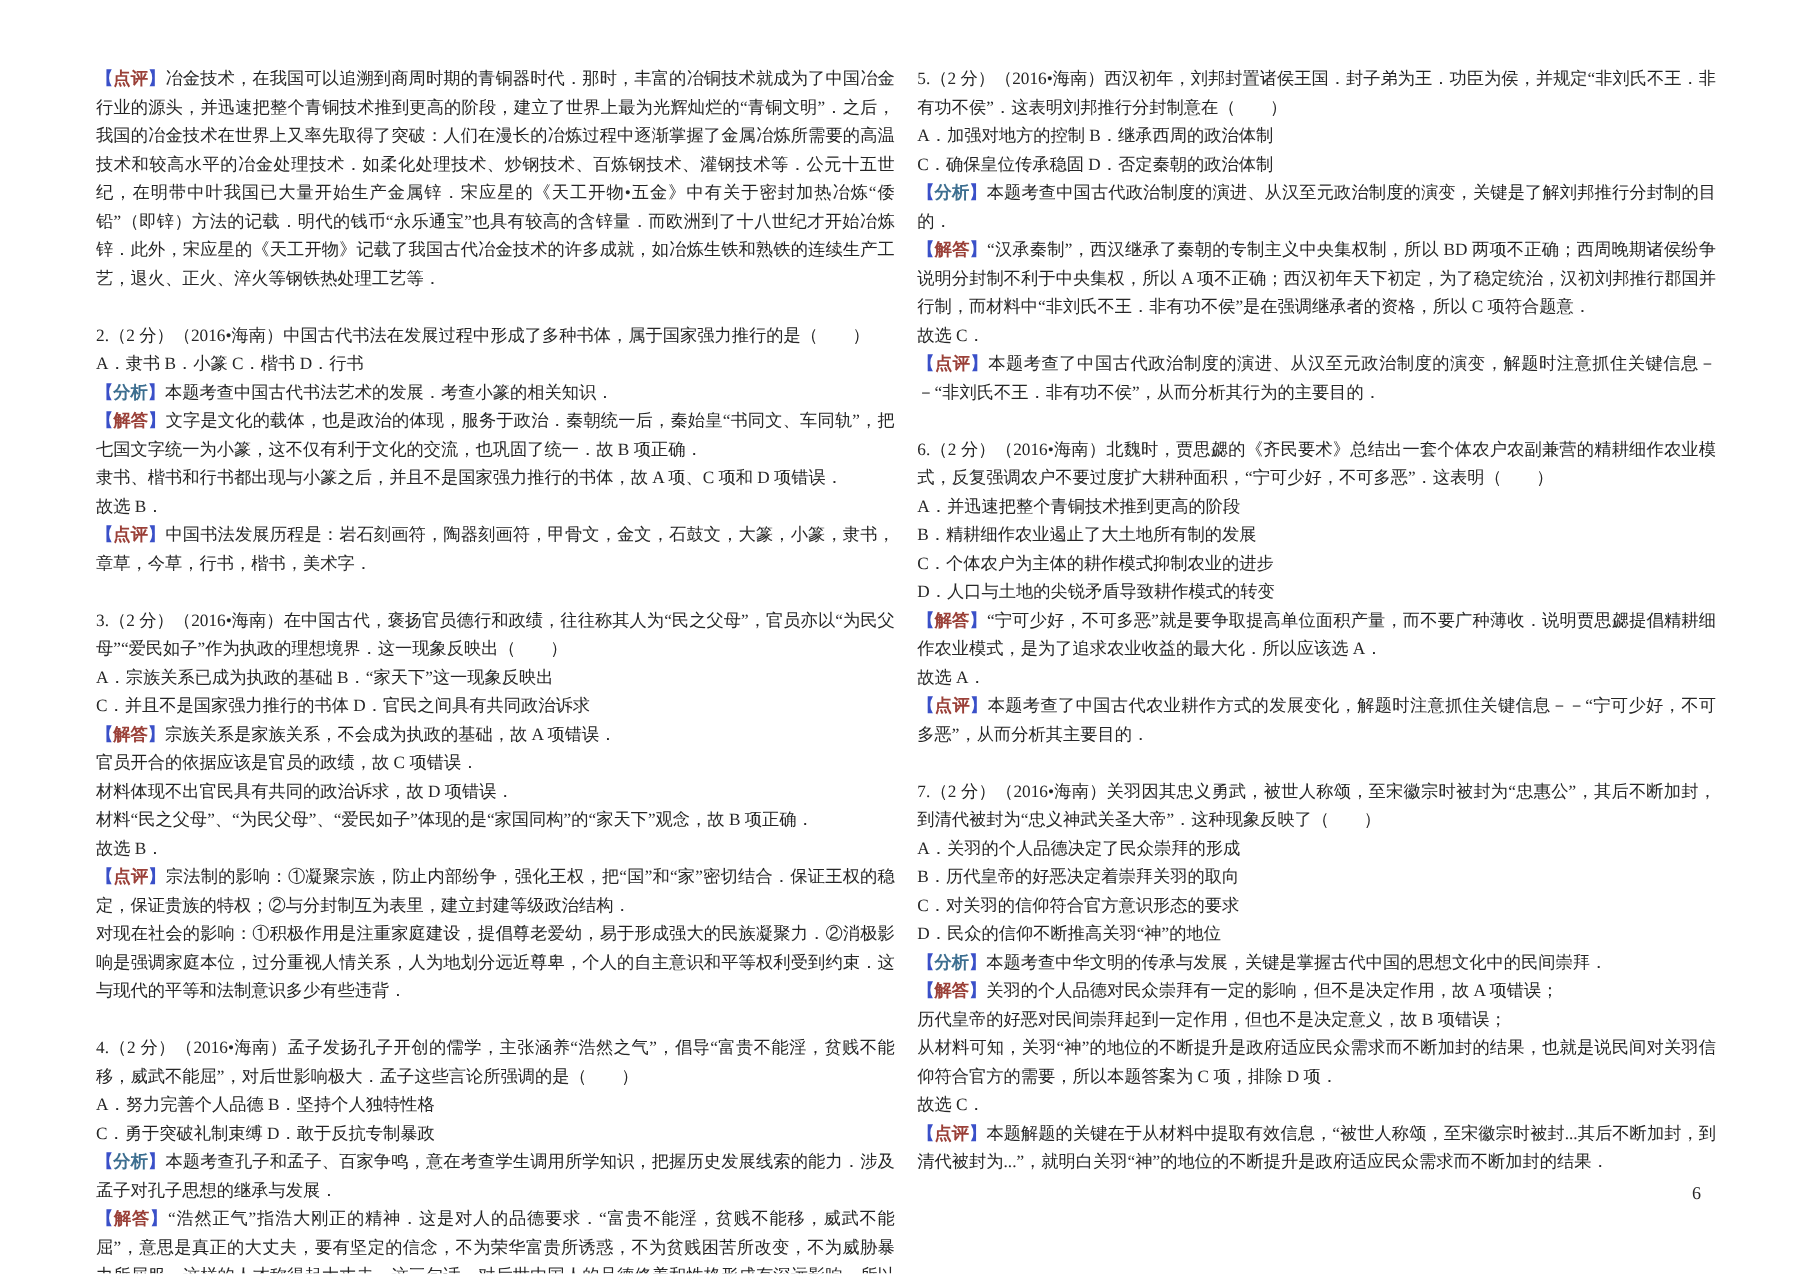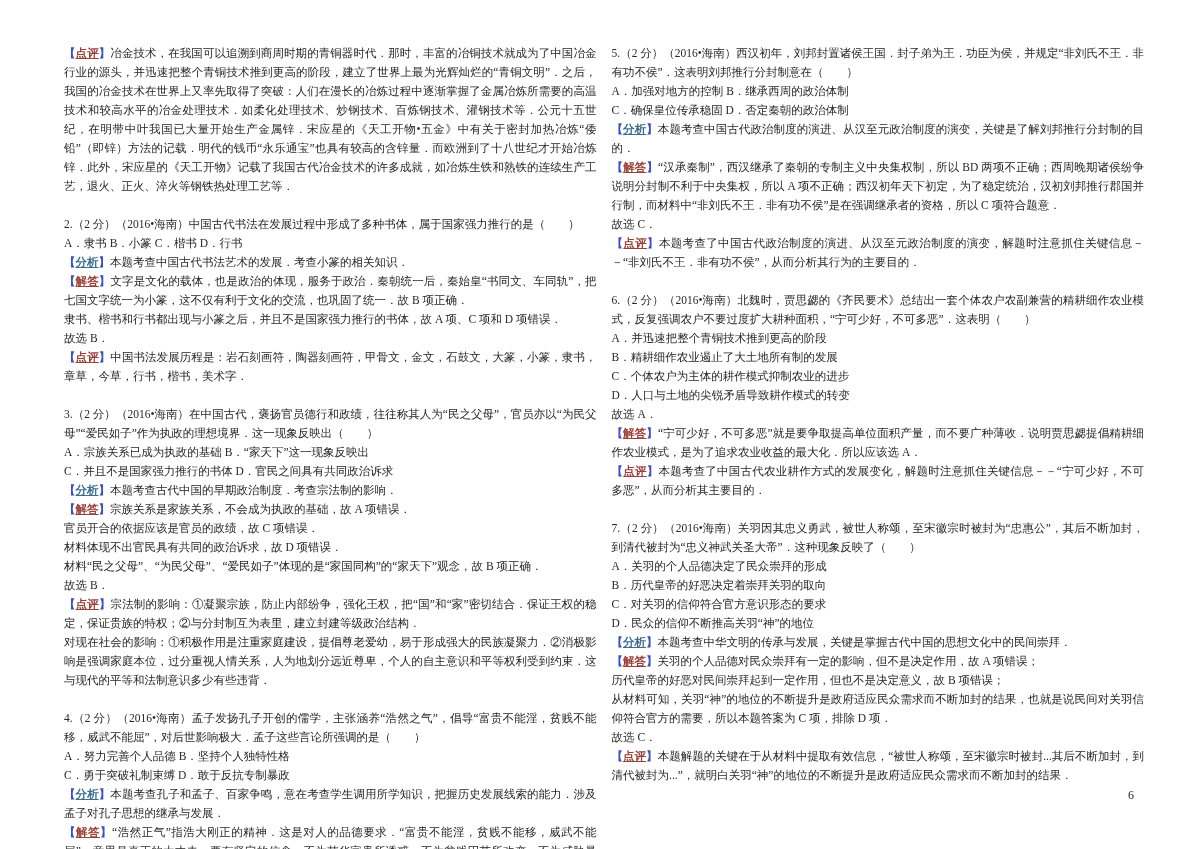--- a/index.html
+++ b/index.html
@@ -4,21 +4,21 @@
 <style>
   html,body{margin:0;padding:0;background:#ffffff;}
   body{width:1200px;height:849px;font-family:"Liberation Serif","DejaVu Serif",serif;color:#262626;}
   .page{position:relative;box-sizing:border-box;width:1200px;height:849px;
         padding:44px 56px 0 64px;overflow:hidden;background:#fff;}
   .cols{display:flex;gap:15px;}
   .col{width:533px;font-size:11.5px;line-height:19px;text-align:justify;}
   .block{margin:0 0 19px 0;}
   p.para{margin:0;padding:0;}
   .br{color:var(--c-bracket,#3a50c8);font-weight:bold;}
-  .tagtext{font-weight:bold;text-decoration:underline;}
+  .tagtext{font-weight:bold;}
   .t-fenxi{color:var(--c-fenxi,#3c6e8f);}
   .t-jieda{color:var(--c-jieda,#9a4038);}
   .t-dianping{color:var(--c-dianping,#9a4038);}
   .bseg{font-weight:normal;}
   .pagenum{position:absolute;right:66px;bottom:46px;font-size:12px;color:#262626;}
 </style>
 </head>
 <body>
 
 <div class="page">
@@ -33,21 +33,20 @@
           <p class="para"><span><span class="br">【</span><span class="tagtext t-fenxi">分析</span><span class="br">】</span></span>本题考查中国古代书法艺术的发展．考查小篆的相关知识．</p>
           <p class="para"><span><span class="br">【</span><span class="tagtext t-jieda">解答</span><span class="br">】</span></span>文字是文化的载体，也是政治的体现，服务于政治．秦朝统一后，秦始皇“书同文、车同轨”，把七国文字统一为小篆，这不仅有利于文化的交流，也巩固了统一．故 B 项正确．</p>
           <p class="para">隶书、楷书和行书都出现与小篆之后，并且不是国家强力推行的书体，故 A 项、C 项和 D 项错误．</p>
           <p class="para">故选 B．</p>
           <p class="para"><span><span class="br">【</span><span class="tagtext t-dianping">点评</span><span class="br">】</span></span>中国书法发展历程是：岩石刻画符，陶器刻画符，甲骨文，金文，石鼓文，大篆，小篆，隶书，章草，今草，行书，楷书，美术字．</p>
         </div>
         <div class="block">
           <p class="para">3.（2 分）（<span class="bseg">2016•海南</span>）在中国古代，褒扬官员德行和政绩，往往称其人为“民之父母”，官员亦以“为民父母”“爱民如子”作为执政的理想境界．这一现象反映出（　　）</p>
           <p class="para">A．宗族关系已成为执政的基础 B．“家天下”这一现象反映出</p>
           <p class="para">C．并且不是国家强力推行的书体 D．官民之间具有共同政治诉求</p>
-          <p class="para"><span><span class="br">【</span><span class="tagtext t-fenxi">分析</span><span class="br">】</span></span>本题考查古代中国的早期政治制度．考查宗法制的影响．</p>
           <p class="para"><span><span class="br">【</span><span class="tagtext t-jieda">解答</span><span class="br">】</span></span>宗族关系是家族关系，不会成为执政的基础，故 A 项错误．</p>
           <p class="para">官员开合的依据应该是官员的政绩，故 C 项错误．</p>
           <p class="para">材料体现不出官民具有共同的政治诉求，故 D 项错误．</p>
           <p class="para">材料“民之父母”、“为民父母”、“爱民如子”体现的是“家国同构”的“家天下”观念，故 B 项正确．</p>
           <p class="para">故选 B．</p>
           <p class="para"><span><span class="br">【</span><span class="tagtext t-dianping">点评</span><span class="br">】</span></span>宗法制的影响：①凝聚宗族，防止内部纷争，强化王权，把“国”和“家”密切结合．保证王权的稳定，保证贵族的特权；②与分封制互为表里，建立封建等级政治结构．</p>
           <p class="para">对现在社会的影响：①积极作用是注重家庭建设，提倡尊老爱幼，易于形成强大的民族凝聚力．②消极影响是强调家庭本位，过分重视人情关系，人为地划分远近尊卑，个人的自主意识和平等权利受到约束．这与现代的平等和法制意识多少有些违背．</p>
         </div>
         <div class="block">
           <p class="para">4.（2 分）（<span class="bseg">2016•海南</span>）孟子发扬孔子开创的儒学，主张涵养“浩然之气”，倡导“富贵不能淫，贫贱不能移，威武不能屈”，对后世影响极大．孟子这些言论所强调的是（　　）</p>
@@ -66,22 +65,22 @@
           <p class="para"><span><span class="br">【</span><span class="tagtext t-jieda">解答</span><span class="br">】</span></span>“汉承秦制”，西汉继承了秦朝的专制主义中央集权制，所以 BD 两项不正确；西周晚期诸侯纷争说明分封制不利于中央集权，所以 A 项不正确；西汉初年天下初定，为了稳定统治，汉初刘邦推行郡国并行制，而材料中“非刘氏不王．非有功不侯”是在强调继承者的资格，所以 C 项符合题意．</p>
           <p class="para">故选 C．</p>
           <p class="para"><span><span class="br">【</span><span class="tagtext t-dianping">点评</span><span class="br">】</span></span>本题考查了中国古代政治制度的演进、从汉至元政治制度的演变，解题时注意抓住关键信息－－“非刘氏不王．非有功不侯”，从而分析其行为的主要目的．</p>
         </div>
         <div class="block">
           <p class="para">6.（2 分）（<span class="bseg">2016•海南</span>）北魏时，贾思勰的《齐民要术》总结出一套个体农户农副兼营的精耕细作农业模式，反复强调农户不要过度扩大耕种面积，“宁可少好，不可多恶”．这表明（　　）</p>
           <p class="para">A．并迅速把整个青铜技术推到更高的阶段</p>
           <p class="para">B．精耕细作农业遏止了大土地所有制的发展</p>
           <p class="para">C．个体农户为主体的耕作模式抑制农业的进步</p>
           <p class="para">D．人口与土地的尖锐矛盾导致耕作模式的转变</p>
+          <p class="para"><span><span class="br">【</span><span class="tagtext t-jieda">解答</span><span class="br">】</span></span>“宁可少好，不可多恶”就是要争取提高单位面积产量，而不要广种薄收．说明贾思勰提倡精耕细作农业模式，是为了追求农业收益的最大化．所以应该选 A．</p>
           <p class="para">故选 A．</p>
-          <p class="para"><span><span class="br">【</span><span class="tagtext t-jieda">解答</span><span class="br">】</span></span>“宁可少好，不可多恶”就是要争取提高单位面积产量，而不要广种薄收．说明贾思勰提倡精耕细作农业模式，是为了追求农业收益的最大化．所以应该选 A．</p>
           <p class="para"><span><span class="br">【</span><span class="tagtext t-dianping">点评</span><span class="br">】</span></span>本题考查了中国古代农业耕作方式的发展变化，解题时注意抓住关键信息－－“宁可少好，不可多恶”，从而分析其主要目的．</p>
         </div>
         <div class="block">
           <p class="para">7.（2 分）（<span class="bseg">2016•海南</span>）关羽因其忠义勇武，被世人称颂，至宋徽宗时被封为“忠惠公”，其后不断加封，到清代被封为“忠义神武关圣大帝”．这种现象反映了（　　）</p>
           <p class="para">A．关羽的个人品德决定了民众崇拜的形成</p>
           <p class="para">B．历代皇帝的好恶决定着崇拜关羽的取向</p>
           <p class="para">C．对关羽的信仰符合官方意识形态的要求</p>
           <p class="para">D．民众的信仰不断推高关羽“神”的地位</p>
           <p class="para"><span><span class="br">【</span><span class="tagtext t-fenxi">分析</span><span class="br">】</span></span>本题考查中华文明的传承与发展，关键是掌握古代中国的思想文化中的民间崇拜．</p>
           <p class="para"><span><span class="br">【</span><span class="tagtext t-jieda">解答</span><span class="br">】</span></span>关羽的个人品德对民众崇拜有一定的影响，但不是决定作用，故 A 项错误；</p>

